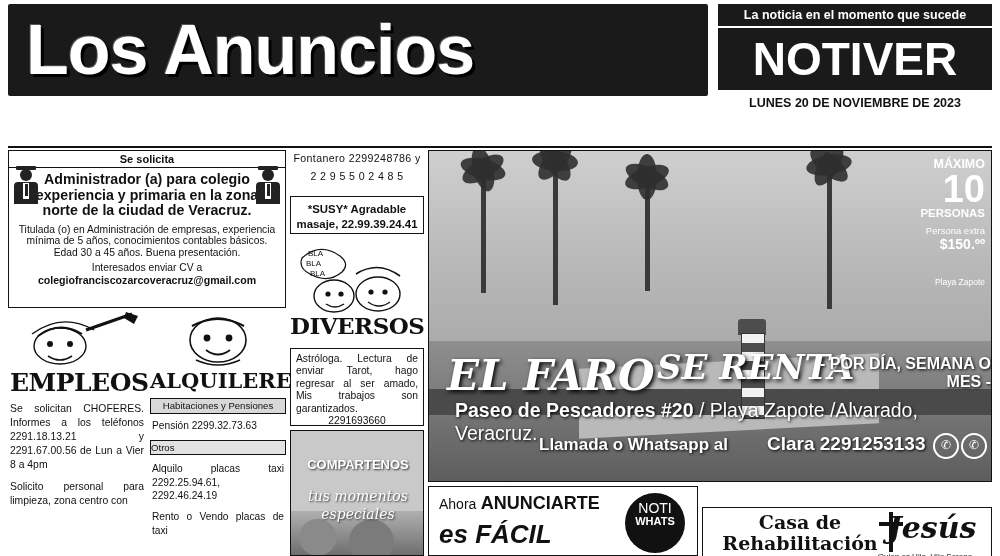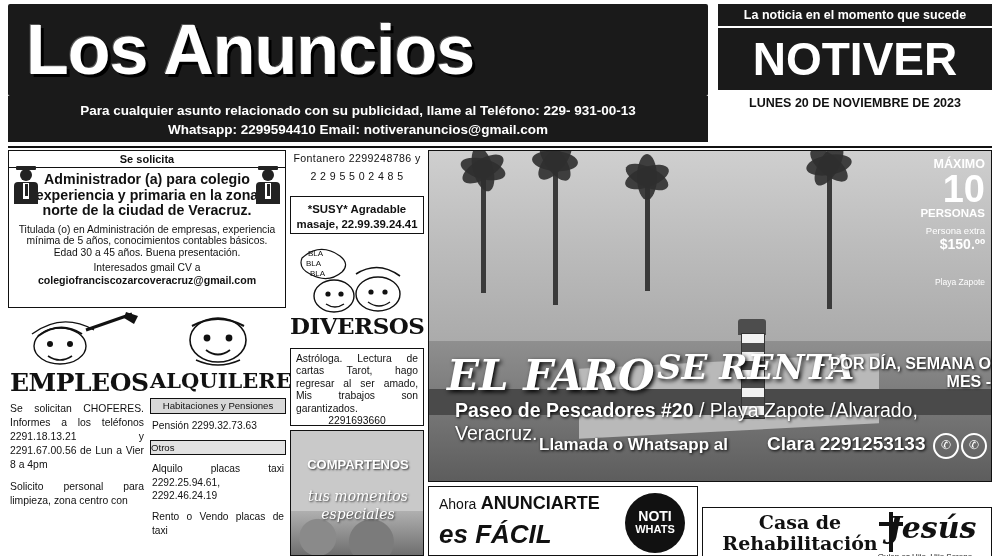--- a/index.html
+++ b/index.html
@@ -111,44 +111,40 @@
   .fb-extra{font-size:9.5px;margin-top:6px;}
   .fb-price{font-size:14px;font-weight:bold;}
   .faro-playa{position:absolute;right:6px;top:126px;font-size:8.5px;color:#fff;}
 
   
   #ad-anunciarte{left:428px;top:486px;width:270px;height:70px;border:1px solid #111;overflow:hidden;}
   .an-l1{position:absolute;left:10px;top:6px;font-size:18px;font-weight:bold;}
   .an-l1 .sm{font-size:14px;font-weight:normal;}
   .an-l2{position:absolute;left:10px;top:32px;font-size:26px;font-weight:bold;font-style:italic;}
   .an-circle{position:absolute;right:12px;top:6px;width:60px;height:60px;border-radius:50%;background:#111;color:#fff;text-align:center;}
-  .an-circle .a{display:block;font-size:14px;font-weight:bold;margin-top:16px;line-height:14px;}
+  .an-circle .a{display:block;font-size:14px;font-weight:normal;margin-top:8px;line-height:14px;}
   .an-circle .b{display:block;font-size:11px;font-weight:bold;line-height:12px;}
 
   
   #ad-casa{left:702px;top:507px;width:290px;height:70px;border:1px solid #111;overflow:hidden;}
   .casa-t{position:absolute;left:12px;top:4px;width:170px;text-align:center;font-family:"DejaVu Serif",serif;font-weight:bold;font-size:19px;line-height:21px;}
   .casa-j{position:absolute;right:6px;top:2px;width:106px;text-align:center;font-family:"DejaVu Serif",serif;font-weight:bold;font-style:italic;font-size:30px;}
   .casa-sub{position:absolute;right:6px;top:44px;width:120px;text-align:center;font-size:8px;}
   .cross{position:absolute;left:186px;top:4px;width:4px;height:40px;background:#111;}
   .cross:after{content:"";position:absolute;left:-10px;top:10px;width:24px;height:4px;background:#111;}
 </style>
 </head>
 <body>
 
 <div class="page">
 
   <div class="masthead">
     <div class="mh-left">
       <div class="mh-title">Los Anuncios</div>
     </div>
-    <div class="mh-strip">
-      <div class="l1">Para cualquier asunto relacionado con su publicidad, llame al  Teléfono: 229- 931-00-13</div>
-      <div class="l2">Whatsapp: 2299594410 Email: notiveranuncios@gmail.com</div>
-    </div>
 
     <div class="mh-right">
       <div class="nt-top">
         <span>La noticia en el momento que sucede</span>
       </div>
       <div class="nt-box">
         <span>NOTIVER</span>
       </div>
       <div class="nt-date">LUNES 20 DE NOVIEMBRE DE 2023</div>
     </div>
@@ -166,21 +162,21 @@
     </div>
     <div class="avatar-r">
       <div class="av-hat"></div>
         <div class="av-head"></div>
         <div class="av-body"></div>
         <div class="av-shirt"></div>
         <div class="av-tie"></div>
     </div>
     <div class="ads-head">Administrador (a) para colegio experiencia y primaria en la zona norte de la ciudad de Veracruz.</div>
     <div class="ads-body">Titulada (o) en Administración de empresas, experiencia mínima de 5 años, conocimientos contables básicos. Edad 30 a 45 años. Buena presentación.</div>
-    <div class="ads-cv">Interesados gmail CV a</div>
+    <div class="ads-cv">Interesados enviar CV a</div>
     <div class="ads-mail">colegiofranciscozarcoveracruz@gmail.com</div>
   </div>
 
   <div class="box" id="ad-empleos">
     <svg class="emp-art" viewBox="0 0 126 58">
       <ellipse cx="46" cy="34" rx="26" ry="18" fill="none" stroke="#111" stroke-width="1.4"></ellipse>
       <path d="M24 24 q22 -16 44 -2" fill="none" stroke="#111" stroke-width="2"></path>
       <path d="M18 22 q30 -22 62 -4" fill="none" stroke="#111" stroke-width="1.4"></path>
       <circle cx="36" cy="32" r="3" fill="#111"></circle>
       <circle cx="56" cy="32" r="3" fill="#111"></circle>
@@ -235,21 +231,21 @@
       <ellipse cx="86" cy="56" rx="22" ry="17" fill="none" stroke="#111" stroke-width="1.4"></ellipse>
       <circle cx="79" cy="54" r="2.6" fill="#111"></circle>
       <circle cx="93" cy="54" r="2.6" fill="#111"></circle>
       <path d="M76 64 q11 8 22 0" fill="none" stroke="#111" stroke-width="1.4"></path>
       <path d="M64 36 q22 -14 44 2" fill="none" stroke="#111" stroke-width="1.6"></path>
     </svg>
     <div class="logo-div">DIVERSOS</div>
   </div>
 
   <div class="box bordered" id="ad-astro">
-    <div class="astro-t">Astróloga. Lectura de cartas Tarot, hago regresar al ser amado, Mis trabajos son garantizados.</div>
+    <div class="astro-t">Astróloga. Lectura de enviar Tarot, hago regresar al ser amado, Mis trabajos son garantizados.</div>
     <div class="astro-tel">2291693660</div>
   </div>
 
   <div class="box bordered" id="ad-compart">
     <div class="cmp-photo"></div>
     <div class="cmp-txt">COMPARTENOS</div>
     <div class="cmp-sub">tus momentos</div>
     <div class="cmp-sub" style="top:76px">especiales</div>
   </div>
 

